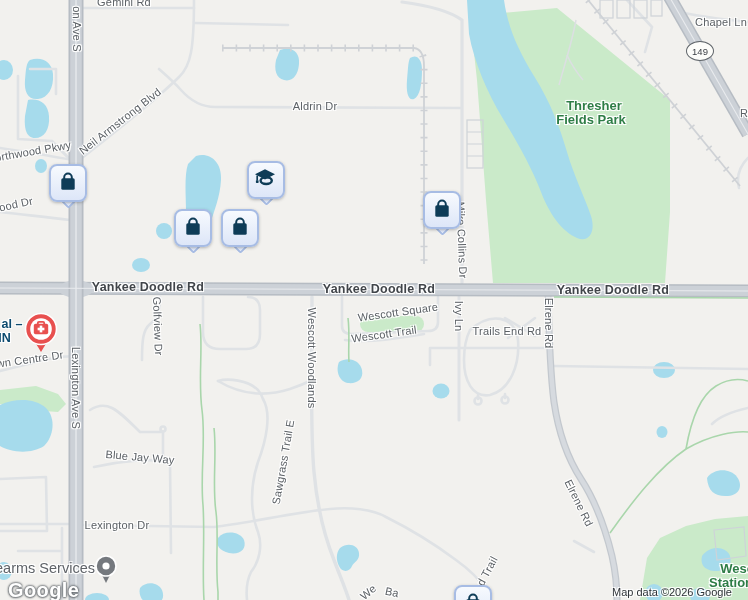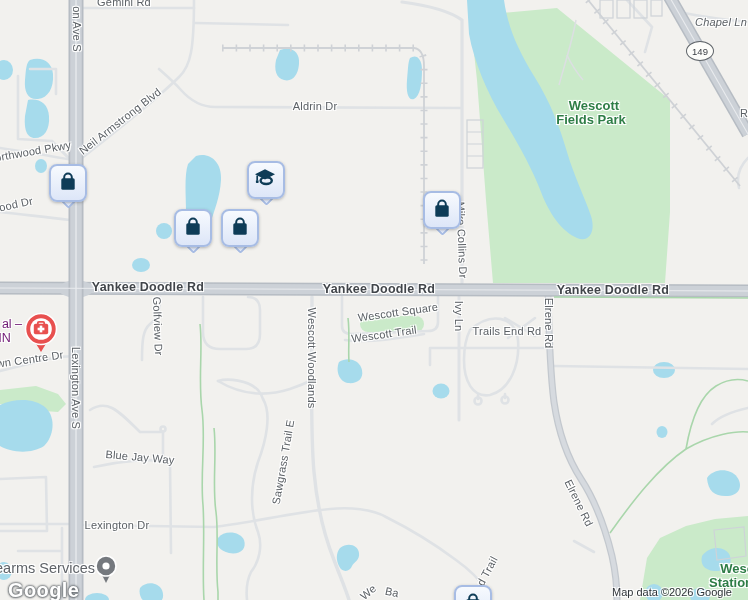--- a/index.html
+++ b/index.html
@@ -4,21 +4,21 @@
 <style>
   html,body{margin:0;padding:0;background:#e8e8e8;}
   #map{position:relative;width:748px;height:600px;overflow:hidden;background:#f2f1ee;
        font-family:"Liberation Sans",sans-serif;}
   #base{position:absolute;left:0;top:0;}
   .lbl{position:absolute;white-space:nowrap;z-index:10;pointer-events:none;
        text-shadow:-1px -1px 0 #fff,1px -1px 0 #fff,-1px 1px 0 #fff,1px 1px 0 #fff,0 0 3px #fff;}
   .lbl.road{font-size:11px;color:#5b6065;letter-spacing:.2px;}
   .lbl.road-major{font-size:12.5px;font-weight:bold;color:#41454a;letter-spacing:.2px;}
   .lbl.park{font-size:13px;font-weight:bold;color:#2e7d46;}
-  .lbl.poi-red{font-size:12.5px;font-weight:normal;color:#701a75;text-align:center;}
+  .lbl.poi-red{font-size:12.5px;font-weight:bold;color:#0c4a6e;text-align:center;}
   .lbl.poi{font-size:14.5px;color:#5f6368;}
   .marker{position:absolute;z-index:20;}
   .pin-sq{position:absolute;left:0;top:0;width:34px;height:34px;border:2px solid #a7bce4;border-radius:8px;
           background:linear-gradient(#f7fafe,#dde6f8);box-shadow:0 1px 3px rgba(60,64,67,.35);z-index:2;}
   .pin-pt{position:absolute;left:12px;top:27px;width:13px;height:13px;background:#e1e9fa;
           border-right:2px solid #a7bce4;border-bottom:2px solid #a7bce4;border-bottom-right-radius:3px;
           transform:rotate(45deg);z-index:1;}
   .pin-ic{position:absolute;left:8px;top:6px;z-index:3;}
   #google-logo{position:absolute;left:8px;top:579px;z-index:30;font-size:20px;font-weight:bold;
        color:#ffffff;letter-spacing:.4px;
@@ -157,21 +157,21 @@
 
   <div id="route-shield">149</div>
 
   <div id="labels-layer">
       <div class="lbl road" style="left: 124px; top: 2px; transform: translate(-50%, -50%) rotate(0deg);">Gemini Rd</div>
       <div class="lbl road" style="left: 77px; top: 29px; transform: translate(-50%, -50%) rotate(90deg);">on Ave S</div>
       <div class="lbl road" style="left: 120px; top: 121px; transform: translate(-50%, -50%) rotate(-38deg);">Neil Armstrong Blvd</div>
       <div class="lbl road" style="left: 33px; top: 151px; transform: translate(-50%, -50%) rotate(-10deg);">orthwood Pkwy</div>
       <div class="lbl road" style="left: 16px; top: 204px; transform: translate(-50%, -50%) rotate(-12deg);">ood Dr</div>
       <div class="lbl road" style="left: 315px; top: 106px; transform: translate(-50%, -50%) rotate(0deg);">Aldrin Dr</div>
-      <div class="lbl road" style="left: 721px; top: 22px; transform: translate(-50%, -50%) rotate(0deg); font-style: italic;">Chapel Ln</div>
+      <div class="lbl road" style="left: 721px; top: 22px; transform: translate(-50%, -50%) rotate(0deg);">Chapel Ln</div>
       <div class="lbl road" style="left: 744px; top: 113px; transform: translate(-50%, -50%) rotate(0deg);">R</div>
       <div class="lbl road-major" style="left: 148px; top: 287px; transform: translate(-50%, -50%) rotate(0deg);">Yankee Doodle Rd</div>
       <div class="lbl road-major" style="left: 379px; top: 289px; transform: translate(-50%, -50%) rotate(0deg);">Yankee Doodle Rd</div>
       <div class="lbl road-major" style="left: 613px; top: 290px; transform: translate(-50%, -50%) rotate(0deg);">Yankee Doodle Rd</div>
       <div class="lbl road" style="left: 398px; top: 312px; transform: translate(-50%, -50%) rotate(-8deg);">Wescott Square</div>
       <div class="lbl road" style="left: 384px; top: 334px; transform: translate(-50%, -50%) rotate(-8deg);">Wescott Trail</div>
       <div class="lbl road" style="left: 158px; top: 326px; transform: translate(-50%, -50%) rotate(88deg);">Golfview Dr</div>
       <div class="lbl road" style="left: 312px; top: 358px; transform: translate(-50%, -50%) rotate(90deg);">Wescott Woodlands</div>
       <div class="lbl road" style="left: 459px; top: 316px; transform: translate(-50%, -50%) rotate(90deg);">Ivy Ln</div>
       <div class="lbl road" style="left: 462px; top: 240px; transform: translate(-50%, -50%) rotate(88deg);">Mike Collins Dr</div>
@@ -179,21 +179,21 @@
       <div class="lbl road" style="left: 579px; top: 503px; transform: translate(-50%, -50%) rotate(64deg);">Elrene Rd</div>
       <div class="lbl road" style="left: 507px; top: 331px; transform: translate(-50%, -50%) rotate(0deg);">Trails End Rd</div>
       <div class="lbl road" style="left: 76px; top: 388px; transform: translate(-50%, -50%) rotate(90deg);">Lexington Ave S</div>
       <div class="lbl road" style="left: 140px; top: 457px; transform: translate(-50%, -50%) rotate(5deg);">Blue Jay Way</div>
       <div class="lbl road" style="left: 117px; top: 525px; transform: translate(-50%, -50%) rotate(0deg);">Lexington Dr</div>
       <div class="lbl road" style="left: 30px; top: 359px; transform: translate(-50%, -50%) rotate(-8deg);">wn Centre Dr</div>
       <div class="lbl road" style="left: 283px; top: 462px; transform: translate(-50%, -50%) rotate(-80deg);">Sawgrass Trail E</div>
       <div class="lbl road" style="left: 487px; top: 571px; transform: translate(-50%, -50%) rotate(-62deg);">d Trail</div>
       <div class="lbl road" style="left: 368px; top: 592px; transform: translate(-50%, -50%) rotate(-40deg);">We</div>
       <div class="lbl road" style="left: 392px; top: 592px; transform: translate(-50%, -50%) rotate(12deg);">Ba</div>
-      <div class="lbl park" style="left: 594px; top: 105px; transform: translate(-50%, -50%) rotate(0deg);">Wescott</div>
+      <div class="lbl park" style="left: 594px; top: 105px; transform: translate(-50%, -50%) rotate(0deg);">Thresher</div>
       <div class="lbl park" style="left: 591px; top: 119px; transform: translate(-50%, -50%) rotate(0deg);">Fields Park</div>
       <div class="lbl park" style="left: 737px; top: 568px; transform: translate(-50%, -50%) rotate(0deg);">Wesc</div>
       <div class="lbl park" style="left: 731px; top: 582px; transform: translate(-50%, -50%) rotate(0deg);">Station</div>
       <div class="lbl poi-red" style="left: 12px; top: 324px; transform: translate(-50%, -50%) rotate(0deg);">al –</div>
       <div class="lbl poi-red" style="left: 1px; top: 338px; transform: translate(-50%, -50%) rotate(0deg);">MN</div>
       <div class="lbl poi" style="left: 45px; top: 568px; transform: translate(-50%, -50%) rotate(0deg);">earms Services</div>
     </div>
   <div id="markers-layer">
       <div class="marker" style="left: 49px; top: 164px;">
         <div class="pin-pt"></div>

